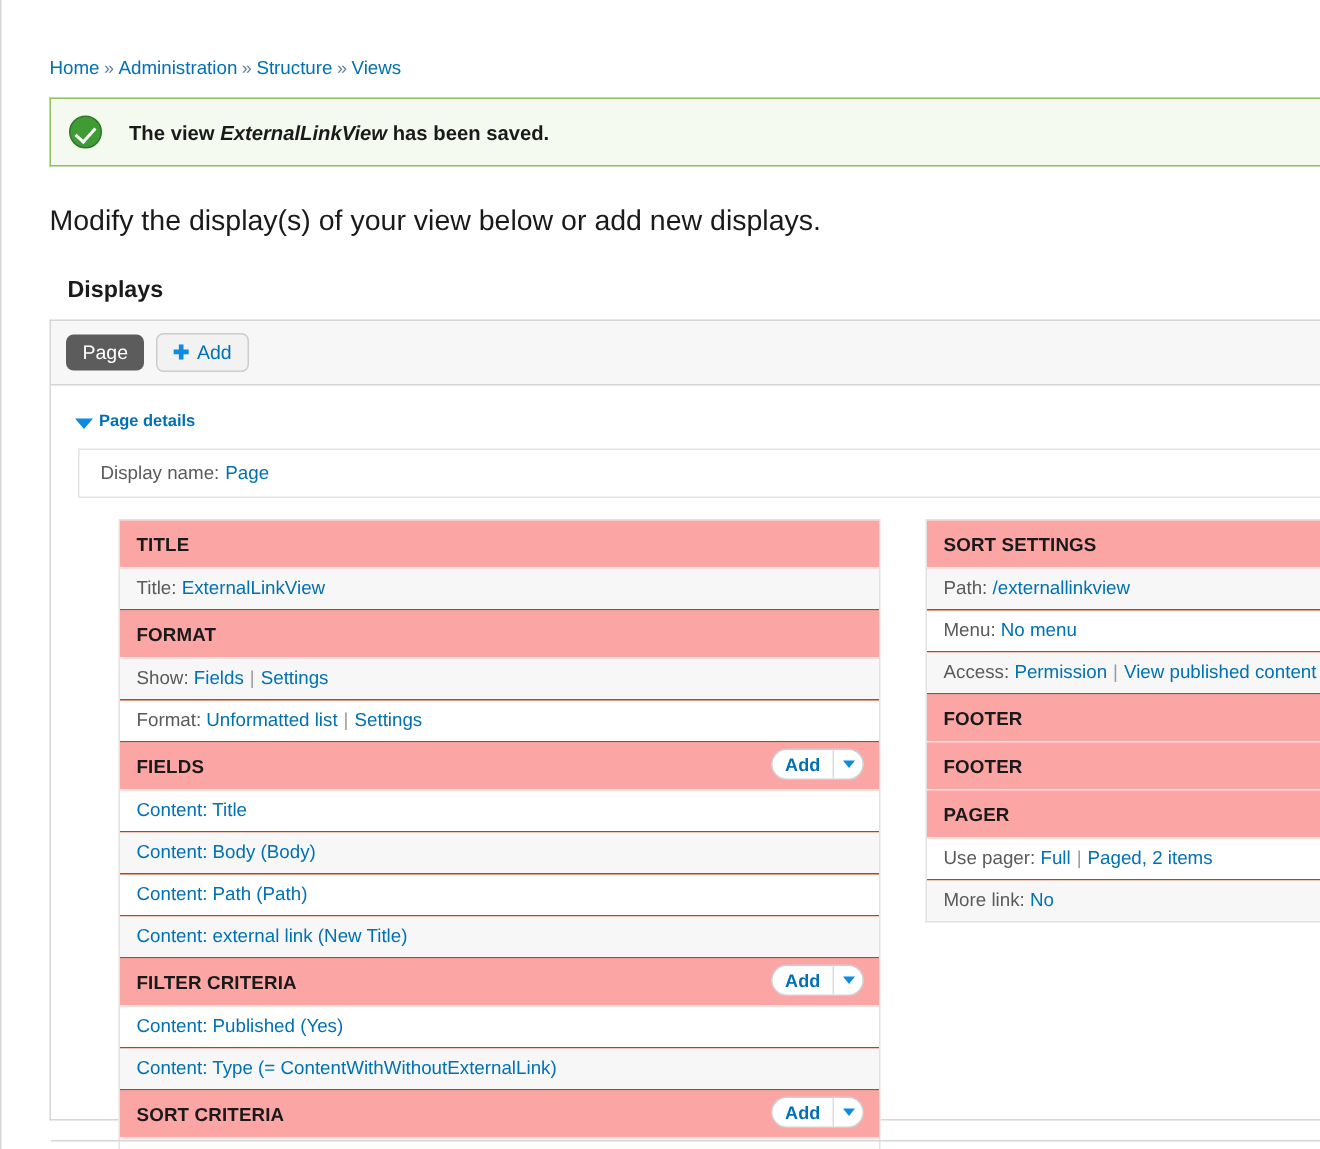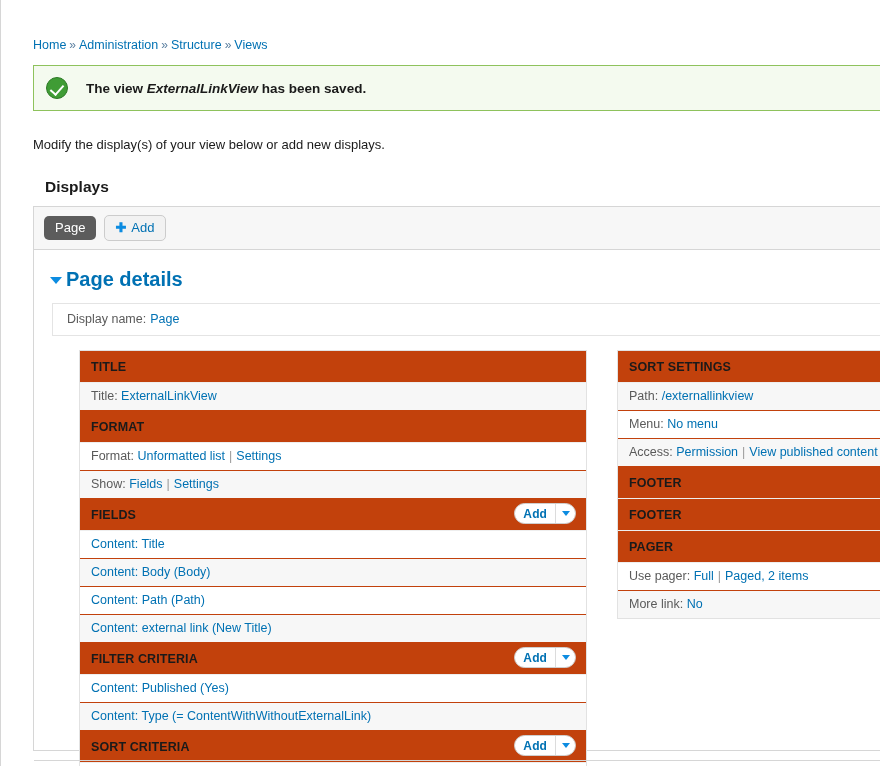--- a/index.html
+++ b/index.html
@@ -69,21 +69,21 @@
   }
   .status-text {
     font-size: 13.5px;
     color: #1a1a1a;
   }
   .status-text em { font-style: italic; }
 
   
   .intro {
     padding: 26px 0 0 32px;
-    font-size: 13px;
+    font-size: 19px;
     color: #1a1a1a;
   }
 
   
   .displays-title {
     padding: 26px 0 0 44px;
     font-size: 15.5px;
     font-weight: bold;
     color: #1a1a1a;
   }
@@ -139,21 +139,21 @@
     cursor: pointer;
   }
   .caret {
     width: 0; height: 0;
     border-left: 6px solid transparent;
     border-right: 6px solid transparent;
     border-top: 7px solid #0c8ce1;
     margin-top: 2px;
   }
   .details-toggle-label {
-    color: #0071b3; font-weight: bold; font-size: 20px;
+    color: #0071b3; font-weight: bold; font-size: 11px;
   }
 
   .displayname-row {
     margin: 12px 0 0 18px;
     width: 830px;
     border: 1px solid #e4e4e4;
     border-right: none;
     background: #ffffff;
     padding: 8px 0 9px 14px;
     font-size: 12.5px;
@@ -176,21 +176,21 @@
   .col-left  { left: 45px;  width: 508px; }
   .col-right { left: 583px; width: 300px; border-right: none; }
 
   .bucket-header {
     position: relative;
     padding: 9px 12px 8px 11px;
     font-size: 12.5px;
     font-weight: bold;
     color: #1a1a1a;
     letter-spacing: 0.1px;
-    background: #c2410c;
+    background: #fca5a5;
     border-bottom: 1px solid #eeeeee;
     min-height: 31px;
   }
 
   .add-btn {
     position: absolute;
     right: 10px; top: 4px;
     display: inline-flex;
     align-items: stretch;
     border: 1px solid #cfcfcf;
@@ -288,22 +288,22 @@
 
       <div class="displayname-row">
         <span>Display name:</span><a href="#">Page</a>
       </div>
 
       <div class="cols">
         <div class="col col-left" id="col-left">
             <div class="bucket-header"><span>TITLE</span></div>
             <div class="row alt"><span class="lbl">Title: </span><a href="#">ExternalLinkView</a></div>
             <div class="bucket-header"><span>FORMAT</span></div>
+            <div class="row alt"><span class="lbl">Show: </span><a href="#">Fields</a><span class="pipe">|</span><a href="#">Settings</a></div>
             <div class="row"><span class="lbl">Format: </span><a href="#">Unformatted list</a><span class="pipe">|</span><a href="#">Settings</a></div>
-            <div class="row alt"><span class="lbl">Show: </span><a href="#">Fields</a><span class="pipe">|</span><a href="#">Settings</a></div>
             <div class="bucket-header"><span>FIELDS</span><div class="add-btn">
                 <span class="add-btn-label">Add</span>
                 <span class="add-btn-arrow">
                   <span class="arrow-down"></span>
                 </span>
               </div></div>
             <div class="row linkonly"><a href="#">Content: Title</a></div>
             <div class="row alt linkonly"><a href="#">Content: Body (Body)</a></div>
             <div class="row linkonly"><a href="#">Content: Path (Path)</a></div>
             <div class="row alt linkonly"><a href="#">Content: external link (New Title)</a></div>

